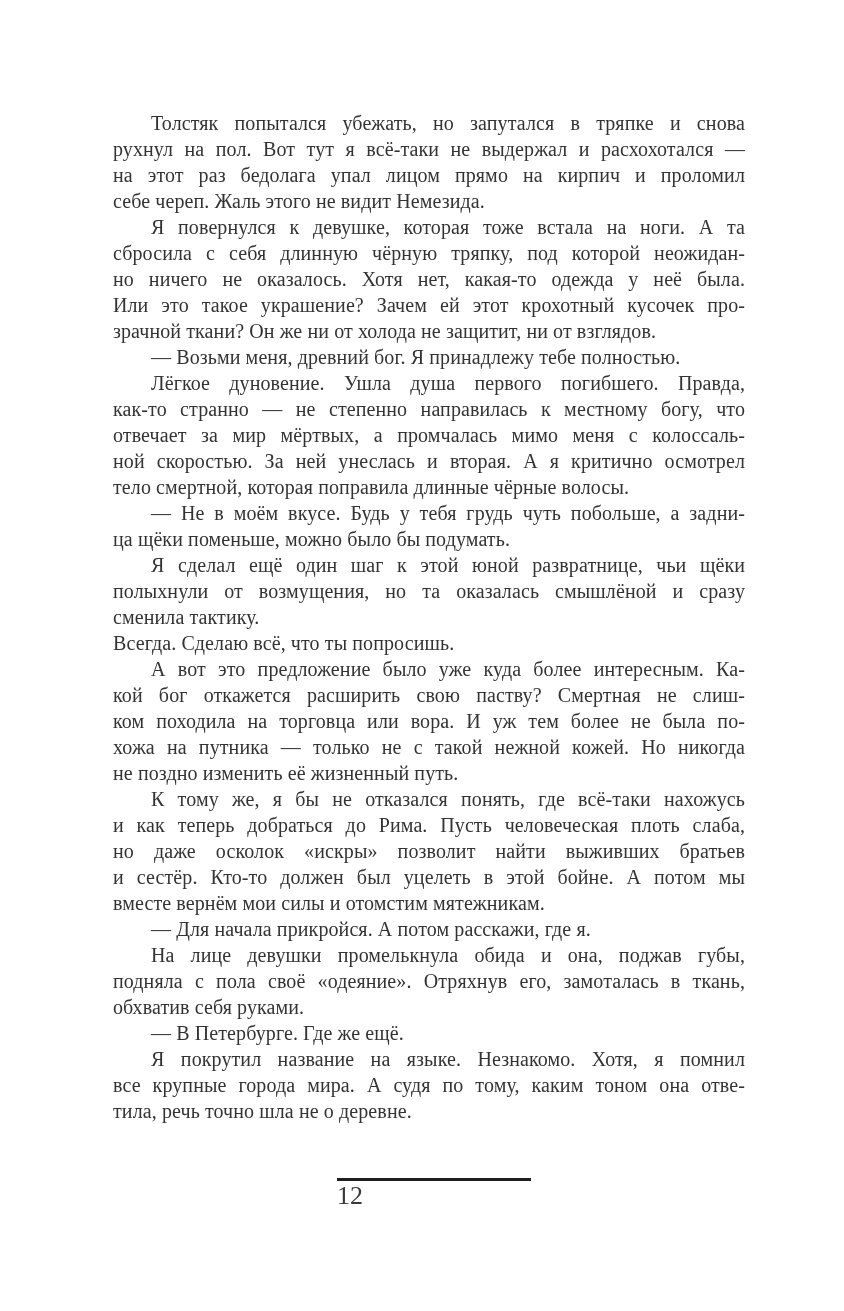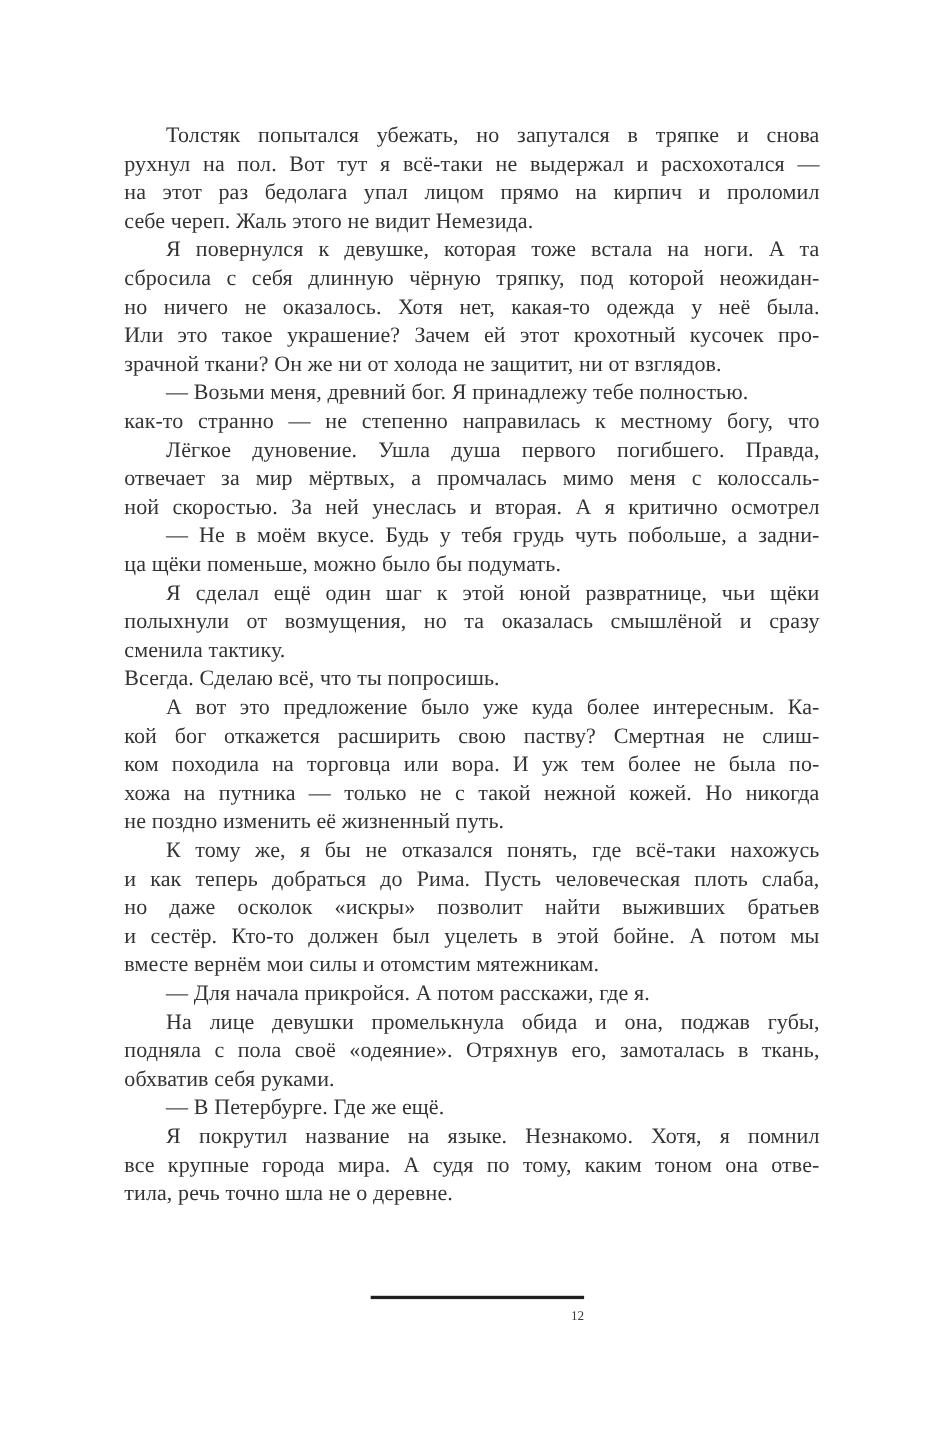--- a/index.html
+++ b/index.html
@@ -46,22 +46,22 @@
     top: 1178px;
     width: 194px;
   }
   .footer-divider {
     width: 194px;
     height: 3px;
     background: #1f1f1f;
   }
   .page-number {
     margin-top: 2px;
-    text-align: right;
-    font-size: 12px;
+    text-align: left;
+    font-size: 26px;
     line-height: 26px;
     color: #3a3a3a;
   }
 </style>
 </head>
 <body>
 
 <div class="book-page">
   <div class="text-block" id="text-block">
       <div class="paragraph">
@@ -74,24 +74,25 @@
         <div class="line first">Я повернулся к девушке, которая тоже встала на ноги. А та</div>
         <div class="line">сбросила с себя длинную чёрную тряпку, под которой неожидан-</div>
         <div class="line">но ничего не оказалось. Хотя нет, какая-то одежда у неё была.</div>
         <div class="line">Или это такое украшение? Зачем ей этот крохотный кусочек про-</div>
         <div class="line last">зрачной ткани? Он же ни от холода не защитит, ни от взглядов.</div>
       </div>
       <div class="paragraph">
         <div class="line first last">— Возьми меня, древний бог. Я принадлежу тебе полностью.</div>
       </div>
       <div class="paragraph">
+        <div class="line first">Лёгкое дуновение. Ушла душа первого погибшего. Правда,</div>
         <div class="line">как-то странно — не степенно направилась к местному богу, что</div>
-        <div class="line first">Лёгкое дуновение. Ушла душа первого погибшего. Правда,</div>
         <div class="line">отвечает за мир мёртвых, а промчалась мимо меня с колоссаль-</div>
         <div class="line">ной скоростью. За ней унеслась и вторая. А я критично осмотрел</div>
+        <div class="line last">тело смертной, которая поправила длинные чёрные волосы.</div>
       </div>
       <div class="paragraph">
         <div class="line first">— Не в моём вкусе. Будь у тебя грудь чуть побольше, а задни-</div>
         <div class="line last">ца щёки поменьше, можно было бы подумать.</div>
       </div>
       <div class="paragraph">
         <div class="line first">Я сделал ещё один шаг к этой юной развратнице, чьи щёки</div>
         <div class="line">полыхнули от возмущения, но та оказалась смышлёной и сразу</div>
         <div class="line last">сменила тактику.</div>
       </div>

